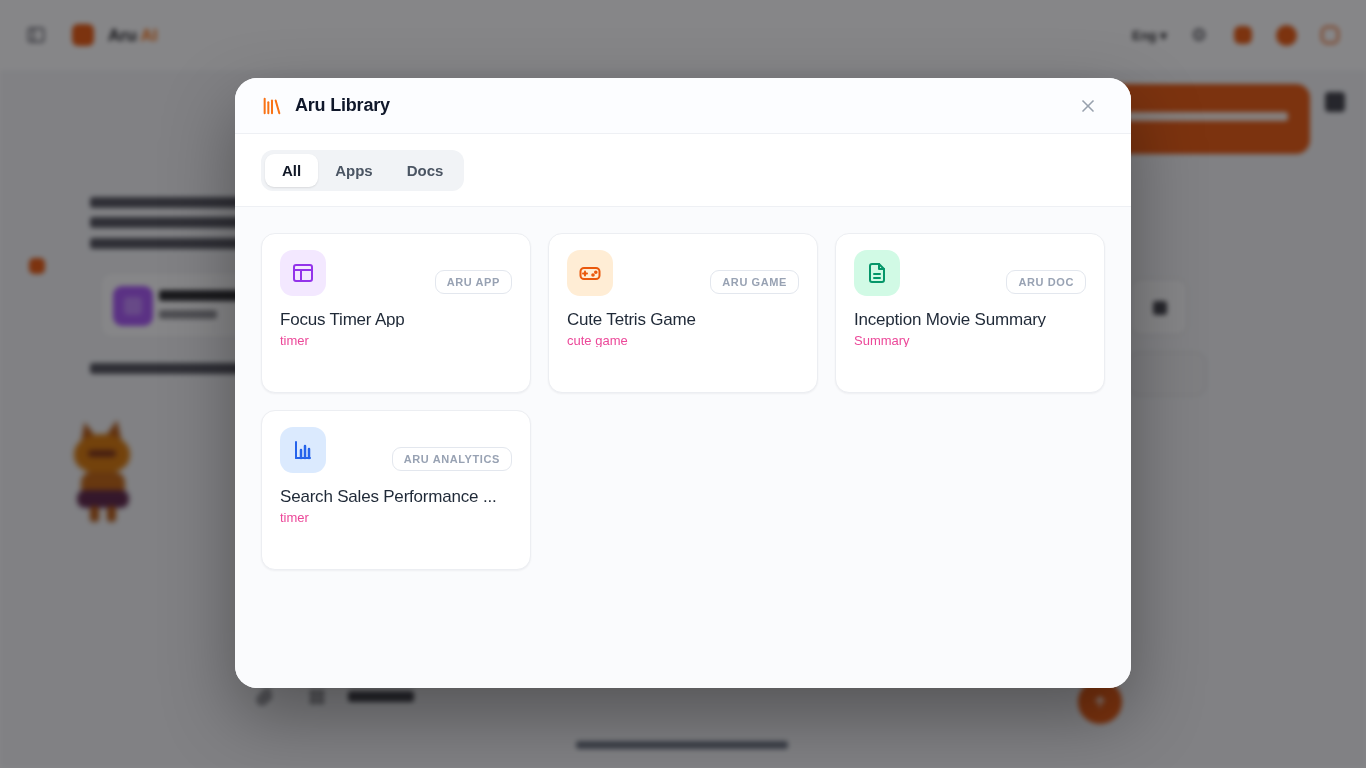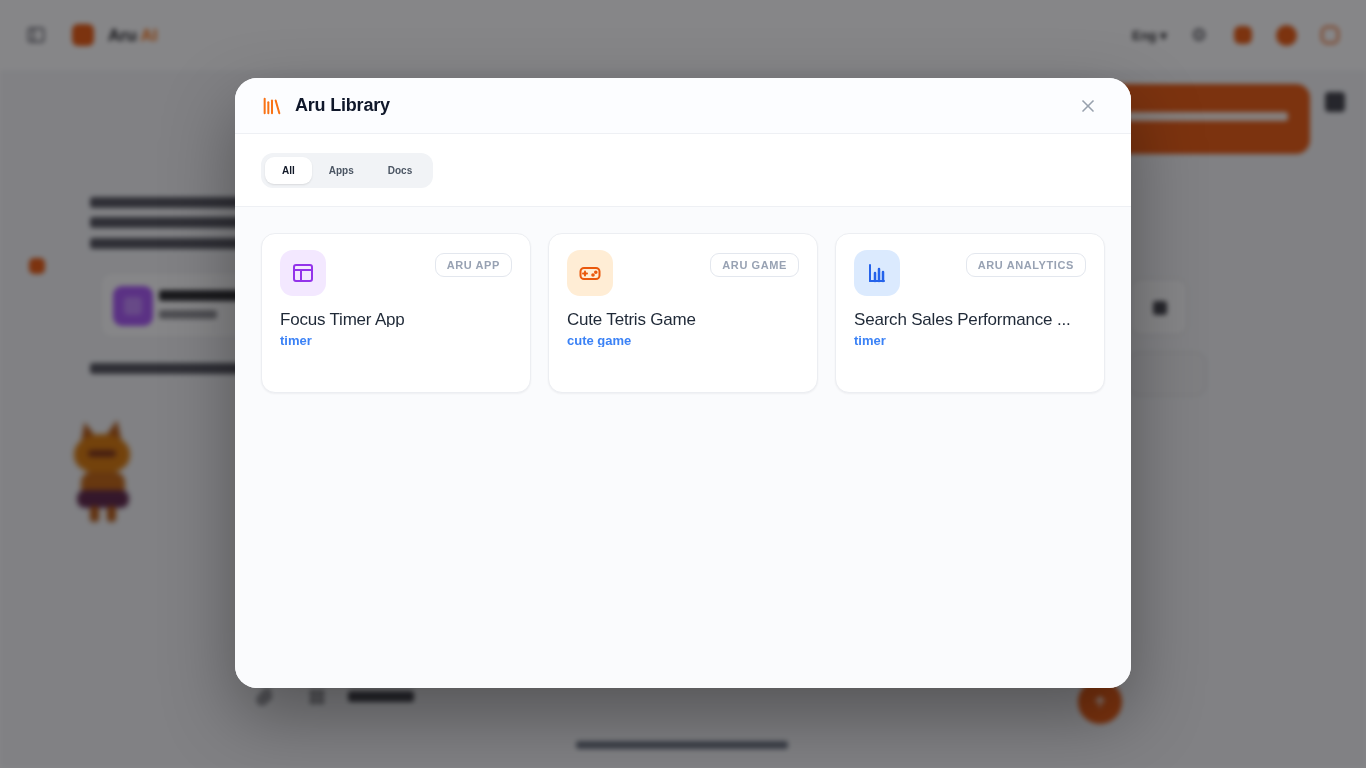--- a/index.html
+++ b/index.html
@@ -66,40 +66,40 @@
 
   .m-header { height:56px; flex:0 0 56px; display:flex; align-items:center; gap:12px; padding:0 26px;
               background:#fcfdff; border-bottom:1px solid #eef0f4; }
   .m-title { font-size:18px; font-weight:bold; color:#0f172a; letter-spacing:-.2px; }
   .m-close { margin-left:auto; width:34px; height:34px; border:0; background:transparent; cursor:pointer;
              display:flex; align-items:center; justify-content:center; color:#98a1ad; }
 
   .m-filter { flex:0 0 73px; display:flex; align-items:center; gap:14px; padding:0 26px;
               background:#fff; border-bottom:1px solid #eef0f4; }
   .tabs { display:flex; background:#f1f3f6; border-radius:12px; padding:4px; }
-  .tab { border:0; background:transparent; padding:8px 17px; font-size:10px; font-weight:600; color:#4b5563;
+  .tab { border:0; background:transparent; padding:8px 17px; font-size:15px; font-weight:600; color:#4b5563;
          border-radius:9px; cursor:pointer; font-family:inherit; }
   .tab.active { background:#fff; color:#111827; font-weight:bold; box-shadow:0 1px 2px rgba(0,0,0,.1); }
   .search { width:262px; height:40px; background:#f3f4f6; border-radius:12px; display:flex; align-items:center;
             gap:9px; padding:0 13px; color:#9ca3af; }
   .search input { border:0; outline:none; background:transparent; font-size:15px; width:100%;
                   color:#374151; font-family:inherit; }
   .search input::placeholder { color:#9aa3ae; }
 
   .m-body { flex:1; background:#fafbfd; padding:26px; display:grid; grid-template-columns:repeat(3,1fr);
             gap:17px; align-content:start; }
   .card { background:#fff; border:1px solid #eceef2; border-radius:14px; padding:16px 18px; height:160px;
           box-shadow:0 1px 2px rgba(16,24,40,.05); cursor:pointer; }
   .card-top { display:flex; justify-content:space-between; align-items:flex-start; }
   .tile46 { width:46px; height:46px; border-radius:13px; display:flex; align-items:center; justify-content:center; }
-  .badge { margin-top:3px; padding:5px 11px; border:1px solid #e3e7ee; border-radius:9px; background:#fff;
+  .badge { margin-top:20px; padding:5px 11px; border:1px solid #e3e7ee; border-radius:9px; background:#fff;
            font-size:11px; font-weight:bold; letter-spacing:.6px; color:#98a2b3; white-space:nowrap; }
   .card-title { margin-top:14px; font-size:17px; font-weight:normal; color:#1f2937; letter-spacing:-.2px;
                 height:17px; line-height:20px; overflow:hidden; white-space:nowrap; }
-  .card-sub { margin-top:6px; font-size:13px; color:#3b82f6; height:14px; line-height:16px; overflow:hidden;font-weight:bold; }
+  .card-sub { margin-top:6px; font-size:13px; color:#ec4899; height:14px; line-height:16px; overflow:hidden; }
 
   .c0 .tile46 { background:#f3e8ff; color:#9333ea; }
   .c1 .tile46 { background:#ffedd5; color:#ea580c; }
   .c2 .tile46 { background:#d1fae5; color:#059669; }
   .c3 .tile46 { background:#dbeafe; color:#2563eb; }
 
   svg { display:block; }
 </style>
 </head>
 <body>
@@ -235,20 +235,35 @@
                 <circle cx="15" cy="14" r="0.8" fill="currentColor"></circle>
                 <circle cx="17.8" cy="11.2" r="0.8" fill="currentColor"></circle>
               </svg>
           </span>
           <span class="badge">ARU GAME</span>
         </div>
         <div class="card-title">Cute Tetris Game</div>
         <div class="card-sub">cute game</div>
       </div>
 
+      <div class="card c2">
+        <div class="card-top">
+          <span class="tile46">
+            <svg width="24" height="24" viewBox="0 0 24 24" fill="none" stroke="currentColor" stroke-width="2" stroke-linecap="round" stroke-linejoin="round">
+                <path d="M14 3H7a2 2 0 0 0-2 2v14a2 2 0 0 0 2 2h10a2 2 0 0 0 2-2V8z"></path>
+                <path d="M14 3v5h5"></path>
+                <path d="M9 13h6"></path>
+                <path d="M9 17h6"></path>
+              </svg>
+          </span>
+          <span class="badge">ARU DOC</span>
+        </div>
+        <div class="card-title">Inception Movie Summary</div>
+        <div class="card-sub">Summary</div>
+      </div>
 
       <div class="card c3">
         <div class="card-top">
           <span class="tile46">
             <svg width="24" height="24" viewBox="0 0 24 24" fill="none" stroke="currentColor" stroke-width="2" stroke-linecap="round">
                 <path d="M5 4v16"></path>
                 <path d="M5 20h14"></path>
                 <path d="M10 12v8" stroke-width="2.5"></path>
                 <path d="M14 8v12" stroke-width="2.5"></path>
                 <path d="M18 11v9" stroke-width="2.5"></path>

